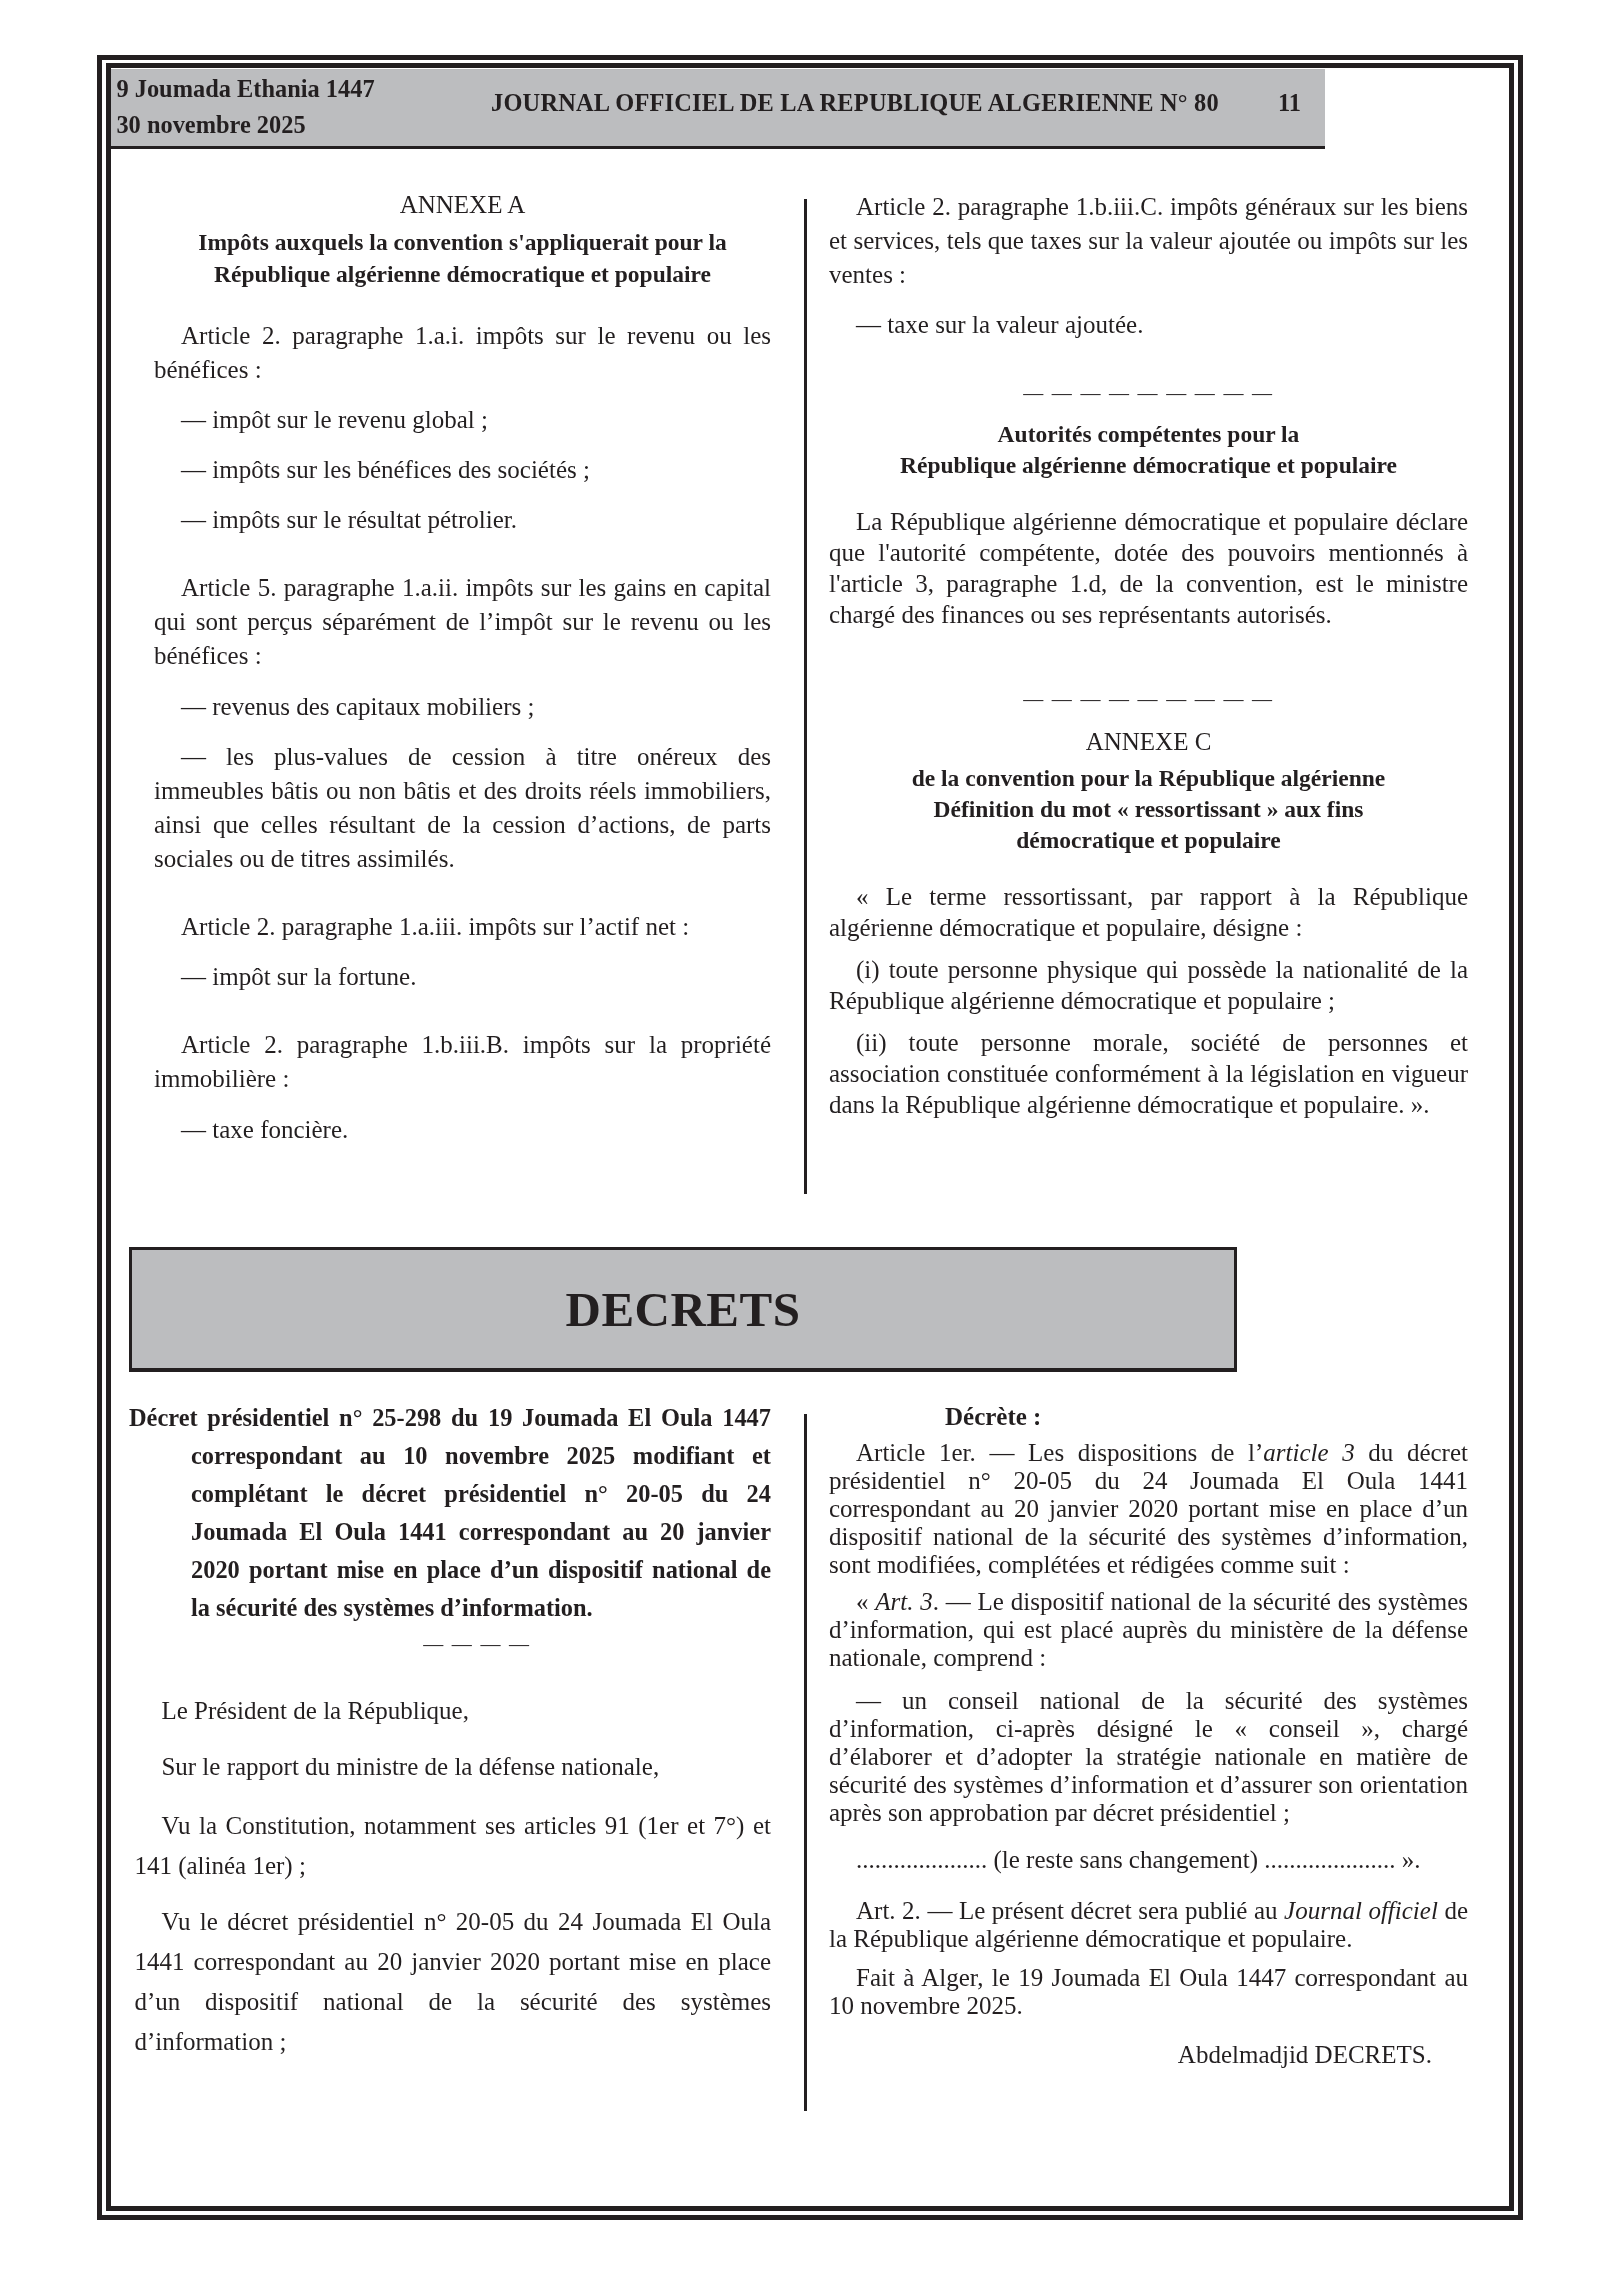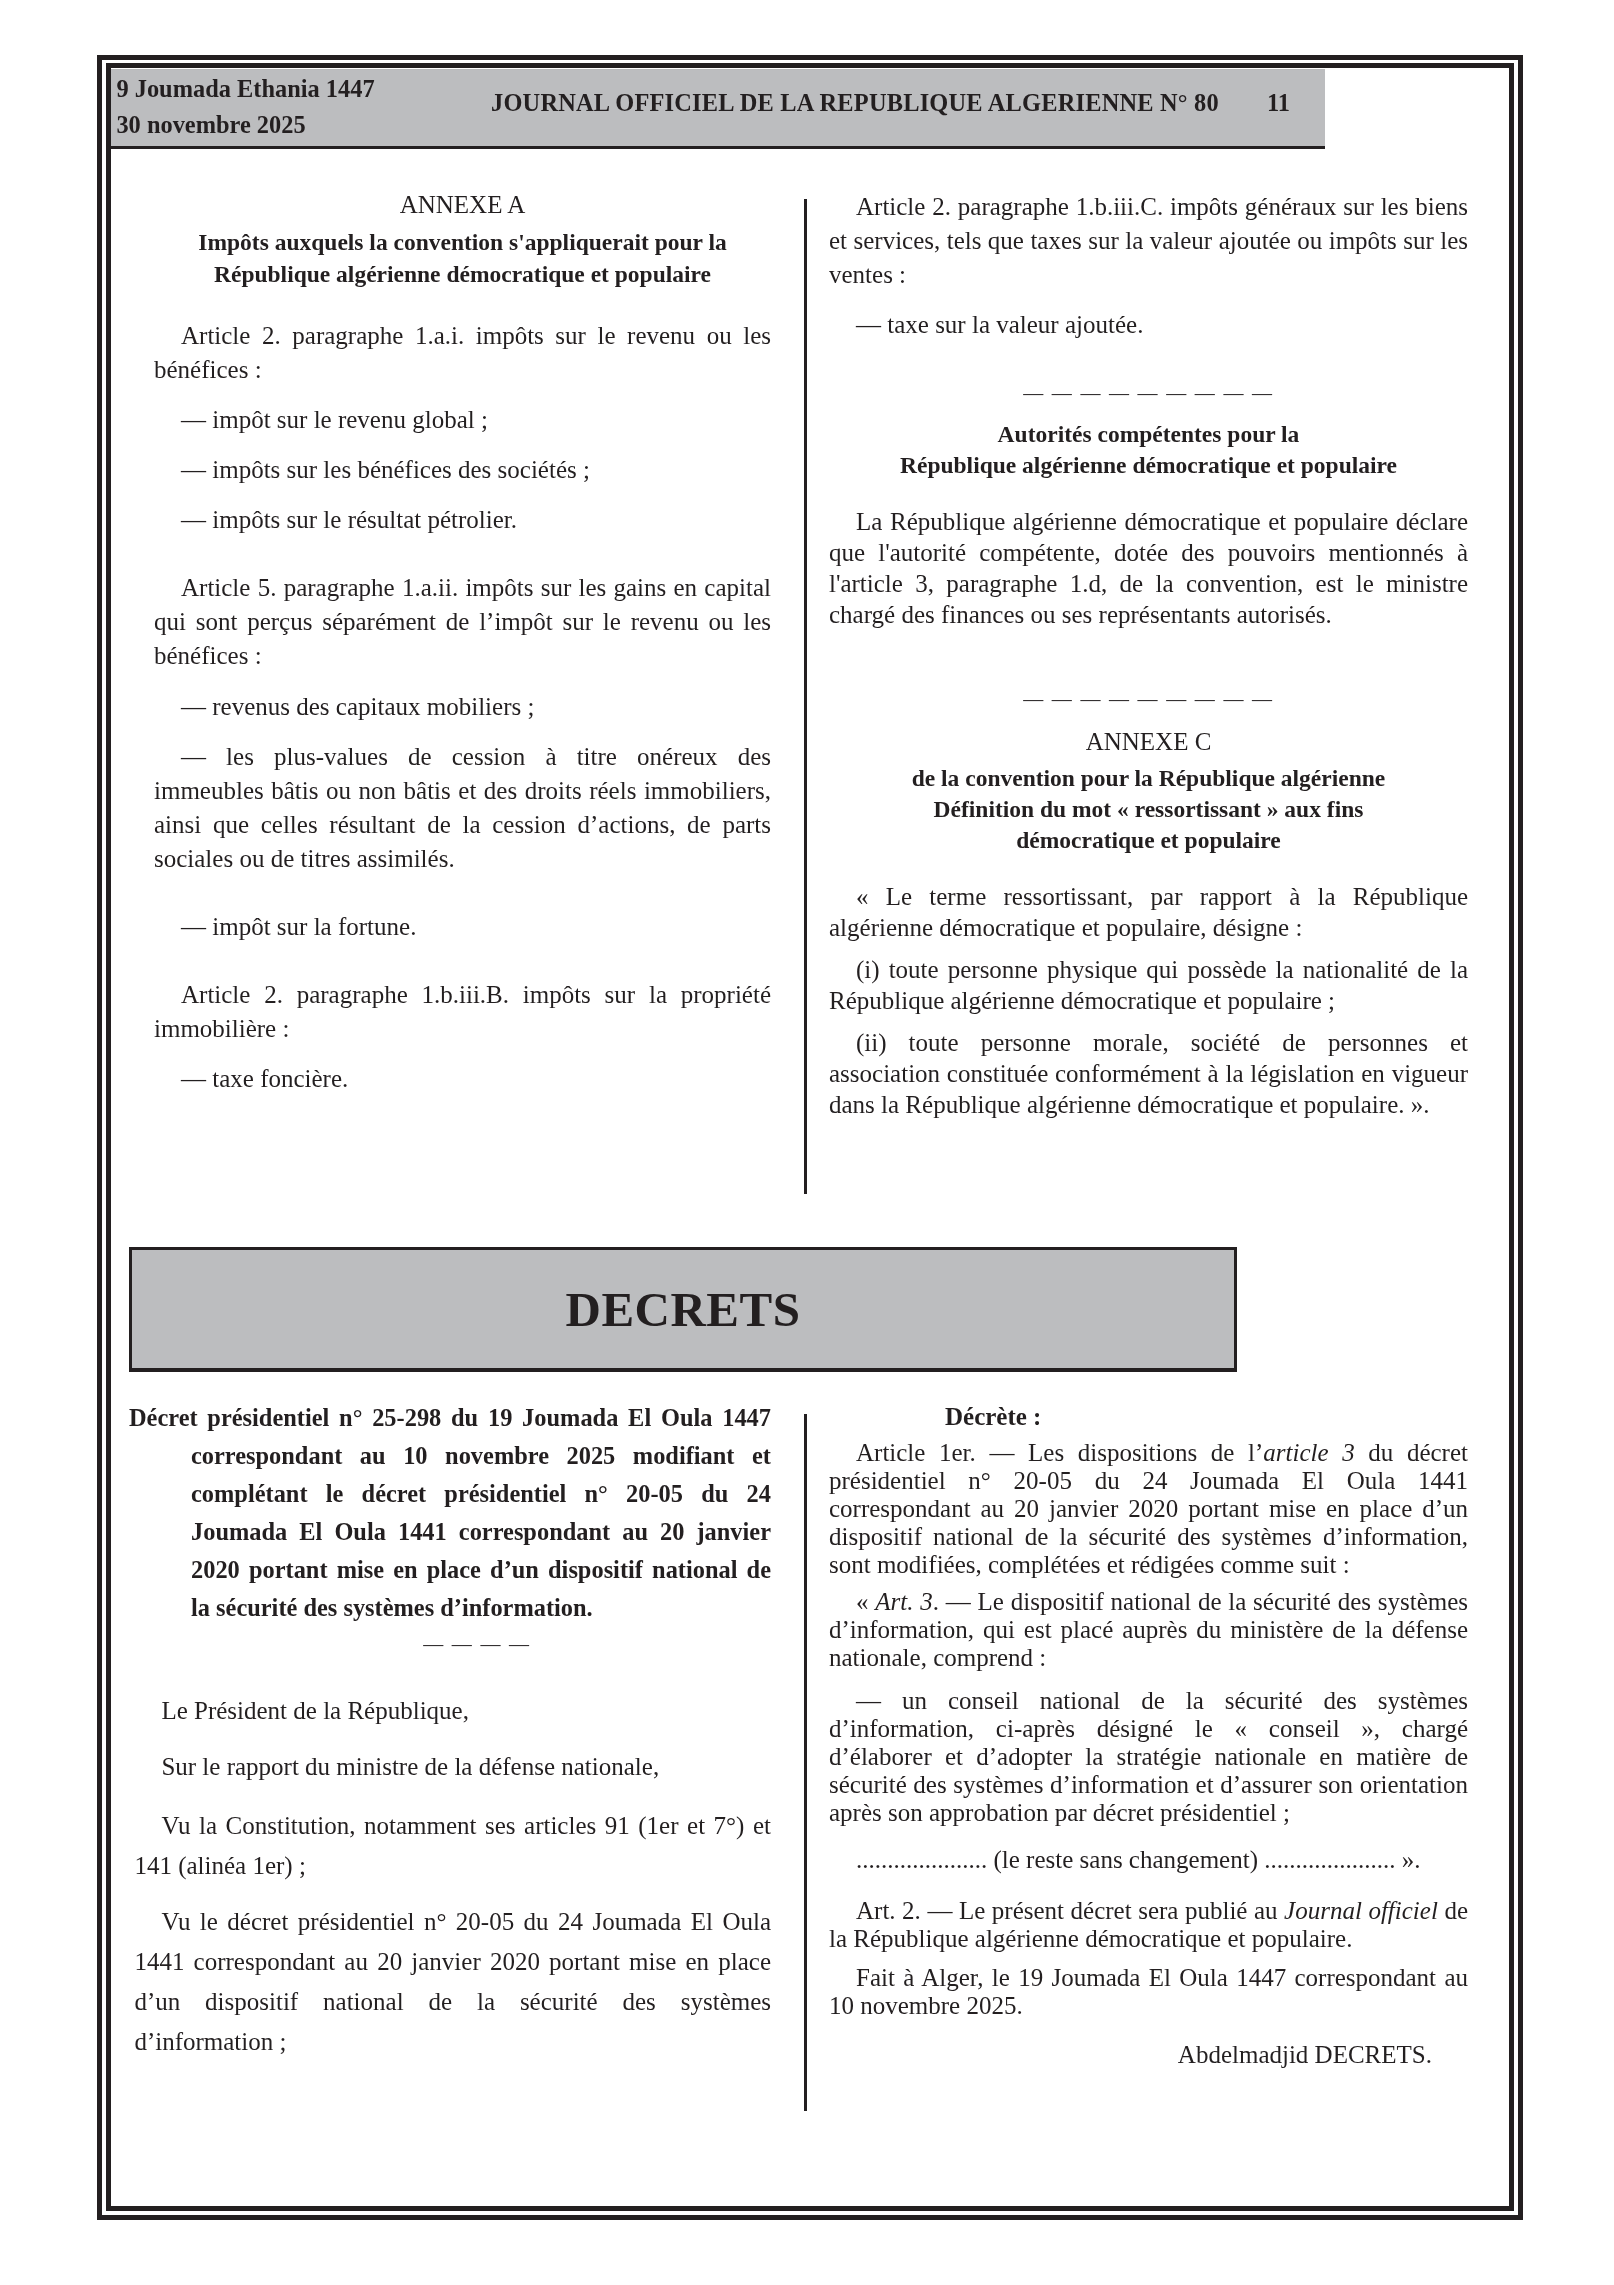--- a/index.html
+++ b/index.html
@@ -2,21 +2,21 @@
 <html style="font-size:14.5px"><head>
 <meta charset="utf-8">
 <style>
   html, body { margin: 0; padding: 0; background: #ffffff; }
   body { width: 1615px; height: 2285px; position: relative; font-family: "Liberation Serif", "DejaVu Serif", serif; color: #231f20; }
   .frame-outer { position: absolute; left: 97px; top: 55px; width: 1426px; height: 2165px; border: 5.4px solid #231f20; box-sizing: border-box; }
   .frame-inner { position: absolute; left: 106px; top: 63px; width: 1408px; height: 2148px; border: 5.4px solid #231f20; box-sizing: border-box; }
   .header { position: absolute; left: 111px; top: 69px; width: 1214px; height: 80px; background: #bcbdbf; border-bottom: 3.6px solid #231f20; box-sizing: border-box; }
   .header .date { position: absolute; left: 5.4px; top: 1.8px; font-weight: bold; font-size: 24.4px; line-height: 36px; }
   .header .title { position: absolute; left: 380px; top: 20px; font-weight: bold; font-size: 24.4px; letter-spacing: 0.2px; }
-  .header .page { position: absolute; right: 35px; top: 20px; font-weight: bold; font-size: 24.4px; }
+  .header .page { position: absolute; right: 24px; top: 20px; font-weight: bold; font-size: 24.4px; }
 
   .col { position: absolute; font-size: 25px; line-height: 34px; text-align: justify; }
   .col p { margin: 0; }
   .center { text-align: center; }
   .bold { font-weight: bold; }
   .ind { text-indent: 27px; }
   .divider { position: absolute; left: 804px; width: 2.7px; background: #231f20; }
 
   .dashes { text-align: center; letter-spacing: 1.8px; font-size: 20px; }
 
@@ -49,20 +49,21 @@
 
   <p class="ind" style="margin-bottom:16.3px;margin-top:12px;">Article 2. paragraphe 1.a.i. impôts sur le revenu ou les bénéfices :</p>
   <p class="ind" style="margin-bottom:16.3px;">— impôt sur le revenu global ;</p>
   <p class="ind" style="margin-bottom:16.3px;">— impôts sur les bénéfices des sociétés ;</p>
   <p class="ind" style="margin-bottom:34px;">— impôts sur le résultat pétrolier.</p>
 
   <p class="ind" style="margin-bottom:16.3px;">Article 5. paragraphe 1.a.ii. impôts sur les gains en capital qui sont perçus séparément de l’impôt sur le revenu ou les bénéfices :</p>
   <p class="ind" style="margin-bottom:16.3px;">— revenus des capitaux mobiliers ;</p>
   <p class="ind" style="margin-bottom:34px;">— les plus-values de cession à titre onéreux des immeubles bâtis ou non bâtis et des droits réels immobiliers, ainsi que celles résultant de la cession d’actions, de parts sociales ou de titres assimilés.</p>
 
+  <p class="ind" style="margin-bottom:16.3px;">Article 2. paragraphe 1.a.iii. impôts sur l’actif net :</p>
   <p class="ind" style="margin-bottom:34px;">— impôt sur la fortune.</p>
 
   <p class="ind" style="margin-bottom:16.3px;">Article 2. paragraphe 1.b.iii.B. impôts sur la propriété immobilière :</p>
   <p class="ind">— taxe foncière.</p>
 </div>
 
 <div class="divider" style="top:199px; height:995px;"></div>
 
 <div class="col" style="left:829px; top:190px; width:639px;">
   <p class="ind" style="margin-bottom:16.3px;">Article 2. paragraphe 1.b.iii.C. impôts généraux sur les biens et services, tels que taxes sur la valeur ajoutée ou impôts sur les ventes :</p>

